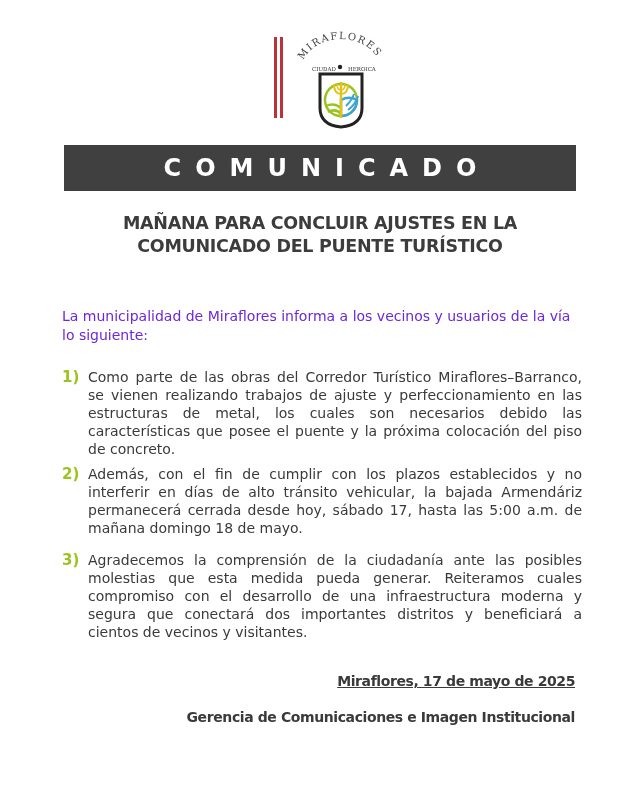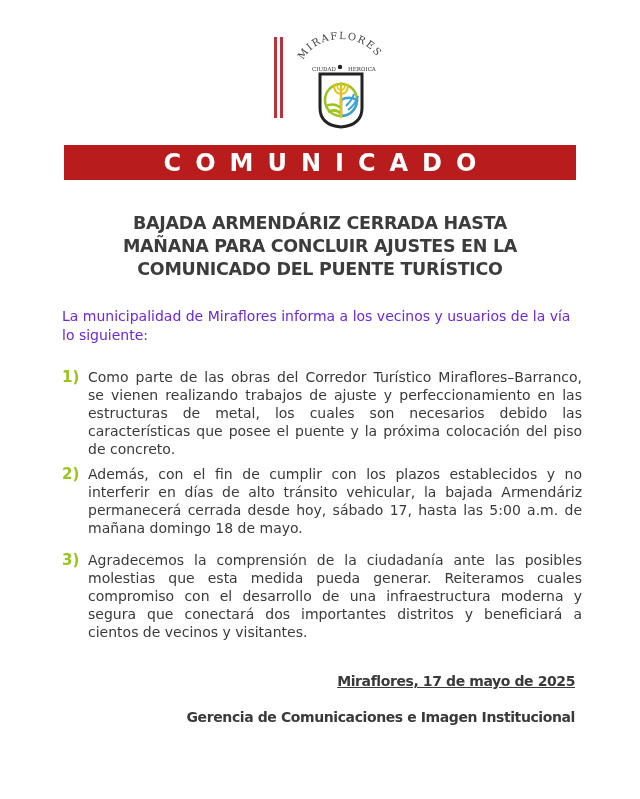--- a/index.html
+++ b/index.html
@@ -2,21 +2,21 @@
 <html><head>
   <meta charset="utf-8">
   <style>
     html, body { margin: 0; padding: 0; background: #ffffff; }
     body { width: 640px; height: 799px; position: relative; overflow: hidden; font-family: "DejaVu Sans", sans-serif; color: #3a3a3a; }
     .logo-area { position: absolute; left: 270px; top: 30px; width: 120px; height: 100px; }
     .red-line { position: absolute; top: 7px; width: 3px; height: 81px; background: #b8343a; }
     .red-line.l1 { left: 4px; }
     .red-line.l2 { left: 10px; }
     .crest { position: absolute; left: 20px; top: 0; width: 100px; height: 100px; }
-    .banner { position: absolute; left: 64px; top: 145px; width: 512px; height: 35px; background: #b91c1c; display: flex; align-items: center; justify-content: center; text-align: center; }
+    .banner { position: absolute; left: 64px; top: 145px; width: 512px; height: 46px; background: #404040; display: flex; align-items: center; justify-content: center; text-align: center; }
     .banner-text { color: #ffffff; font-family: "DejaVu Sans", sans-serif; font-weight: bold; font-size: 24px; letter-spacing: 14px; padding-left: 14px; }
     .headline { position: absolute; left: 80px; top: 212px; width: 480px; text-align: center; font-family: "DejaVu Sans", sans-serif; font-weight: bold; font-size: 17.5px; line-height: 23px; color: #3c3c3c; letter-spacing: -0.3px; }
     .intro { position: absolute; left: 62px; top: 307px; width: 520px; font-size: 14px; line-height: 19px; color: #6d28d9; }
     .item { position: absolute; left: 62px; width: 520px; display: flex; }
     .item-num { width: 26px; flex: none; color: #9bc31f; font-weight: bold; font-size: 15px; line-height: 19px; }
     .item-text { flex: 1; font-size: 14px; line-height: 18px; text-align: justify; color: #3a3a3a; }
     .item1 { top: 368px; }
     .item2 { top: 465px; }
     .item3 { top: 551px; }
     .signature { position: absolute; right: 65px; text-align: right; font-weight: bold; font-size: 14px; color: #3a3a3a; letter-spacing: -0.4px; }
@@ -48,21 +48,20 @@
     <path d="M44,54 Q44,64 51,64 Q58,64 58,54" stroke="#e5c21a" stroke-width="2" fill="none"></path>
     <path d="M47,54 Q47,60 51,60 Q55,60 55,54" stroke="#e5c21a" stroke-width="1.5" fill="none"></path>
   </svg>
 </div>
 
 <div class="banner">
   <span class="banner-text">COMUNICADO</span>
 </div>
 
 <div class="headline">
-  <div>BAJADA ARMENDÁRIZ CERRADA HASTA</div>
   <div>MAÑANA PARA CONCLUIR AJUSTES EN LA</div>
   <div>COMUNICADO DEL PUENTE TURÍSTICO</div>
 </div>
 
 <div class="intro">La municipalidad de Miraflores informa a los vecinos y usuarios de la vía lo siguiente:</div>
 
 <div class="item item1">
   <span class="item-num">1)</span>
   <span class="item-text">Como parte de las obras del Corredor Turístico Miraflores–Barranco, se vienen realizando trabajos de ajuste y perfeccionamiento en las estructuras de metal, los cuales son necesarios debido las características que posee el puente y la próxima colocación del piso de concreto.</span>
 </div>

